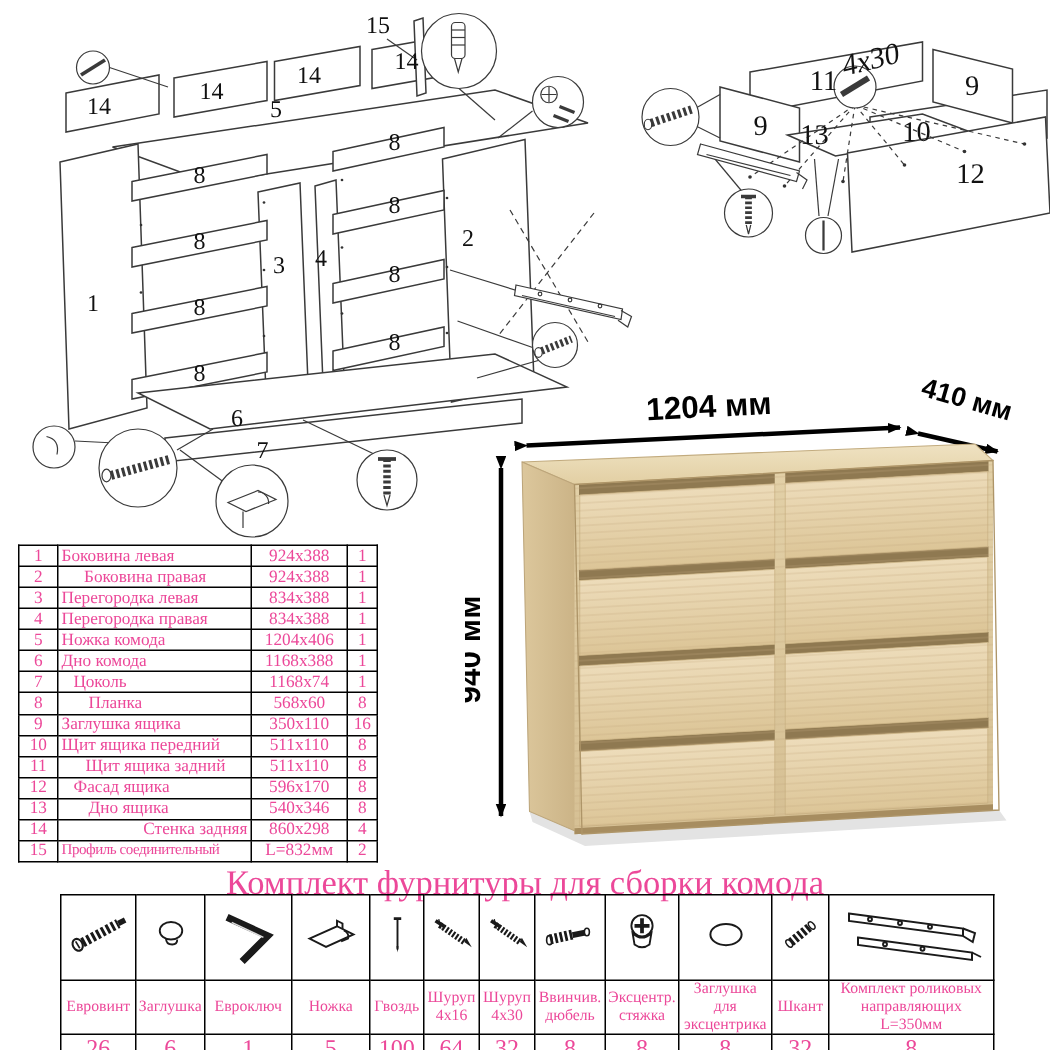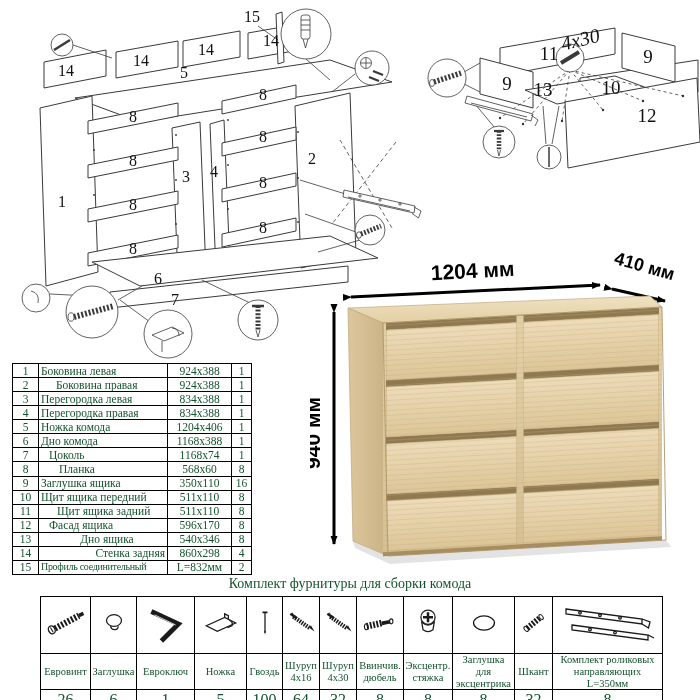--- a/index.html
+++ b/index.html
@@ -1,28 +1,28 @@
 <!DOCTYPE html>
 <html><head>
 <meta charset="utf-8">
 <style>
   html,body{margin:0;padding:0;background:#fff;}
   #sheet{position:relative;width:700px;height:700px;background:#fff;overflow:hidden;
-         font-family:"Liberation Serif", serif;color:#14532d;}
+         font-family:"Liberation Serif", serif;color:#ec4899;}
   svg text{font-family:"Liberation Serif", serif;fill:#111;}
   .dim{font-family:"Liberation Sans", sans-serif;font-weight:bold;fill:#000;}
   .lineart{stroke:#3a3a3a;fill:#fff;stroke-width:1;}
   .thin{stroke:#3a3a3a;fill:none;stroke-width:0.8;}
   
   #parts-table{position:absolute;left:12px;top:363px;border-collapse:collapse;table-layout:fixed;width:239px;}
   #parts-table td{border:1px solid #000;font-size:11.5px;line-height:1.05;padding:0.5px 2px;height:12px;
                   overflow:hidden;white-space:nowrap;}
   #parts-table td.c{text-align:center;padding:0.5px 0;}
   
-  #hw-title{position:absolute;left:0;top:576px;width:700px;text-align:center;font-size:14px;}
+  #hw-title{position:absolute;left:0;top:576px;width:700px;text-align:center;font-size:23px;}
   #hw-table{position:absolute;left:40px;top:596px;border-collapse:collapse;table-layout:fixed;width:622px;}
   #hw-table td{border:1px solid #000;text-align:center;vertical-align:middle;overflow:hidden;}
   #hw-table tr.icons td{height:54px;}
   #hw-table tr.labels td{height:27px;font-size:10.5px;line-height:1.12;padding:0 1px;}
   #hw-table tr.qtys td{height:18px;font-size:16px;}
 </style>
 </head>
 <body>
 
 <div id="sheet">
@@ -379,21 +379,21 @@
           <td class="c">8</td>
         </tr>
         <tr>
           <td class="c">12</td>
           <td style="padding-left:10px;">Фасад ящика</td>
           <td class="c">596x170</td>
           <td class="c">8</td>
         </tr>
         <tr>
           <td class="c">13</td>
-          <td style="padding-left:10px;text-align:center;">Дно ящика</td>
+          <td style="padding-left:20px;">Дно ящика</td>
           <td class="c">540x346</td>
           <td class="c">8</td>
         </tr>
         <tr>
           <td class="c">14</td>
           <td style="padding-left:10px;text-align:right;">Стенка задняя</td>
           <td class="c">860x298</td>
           <td class="c">4</td>
         </tr>
         <tr>

